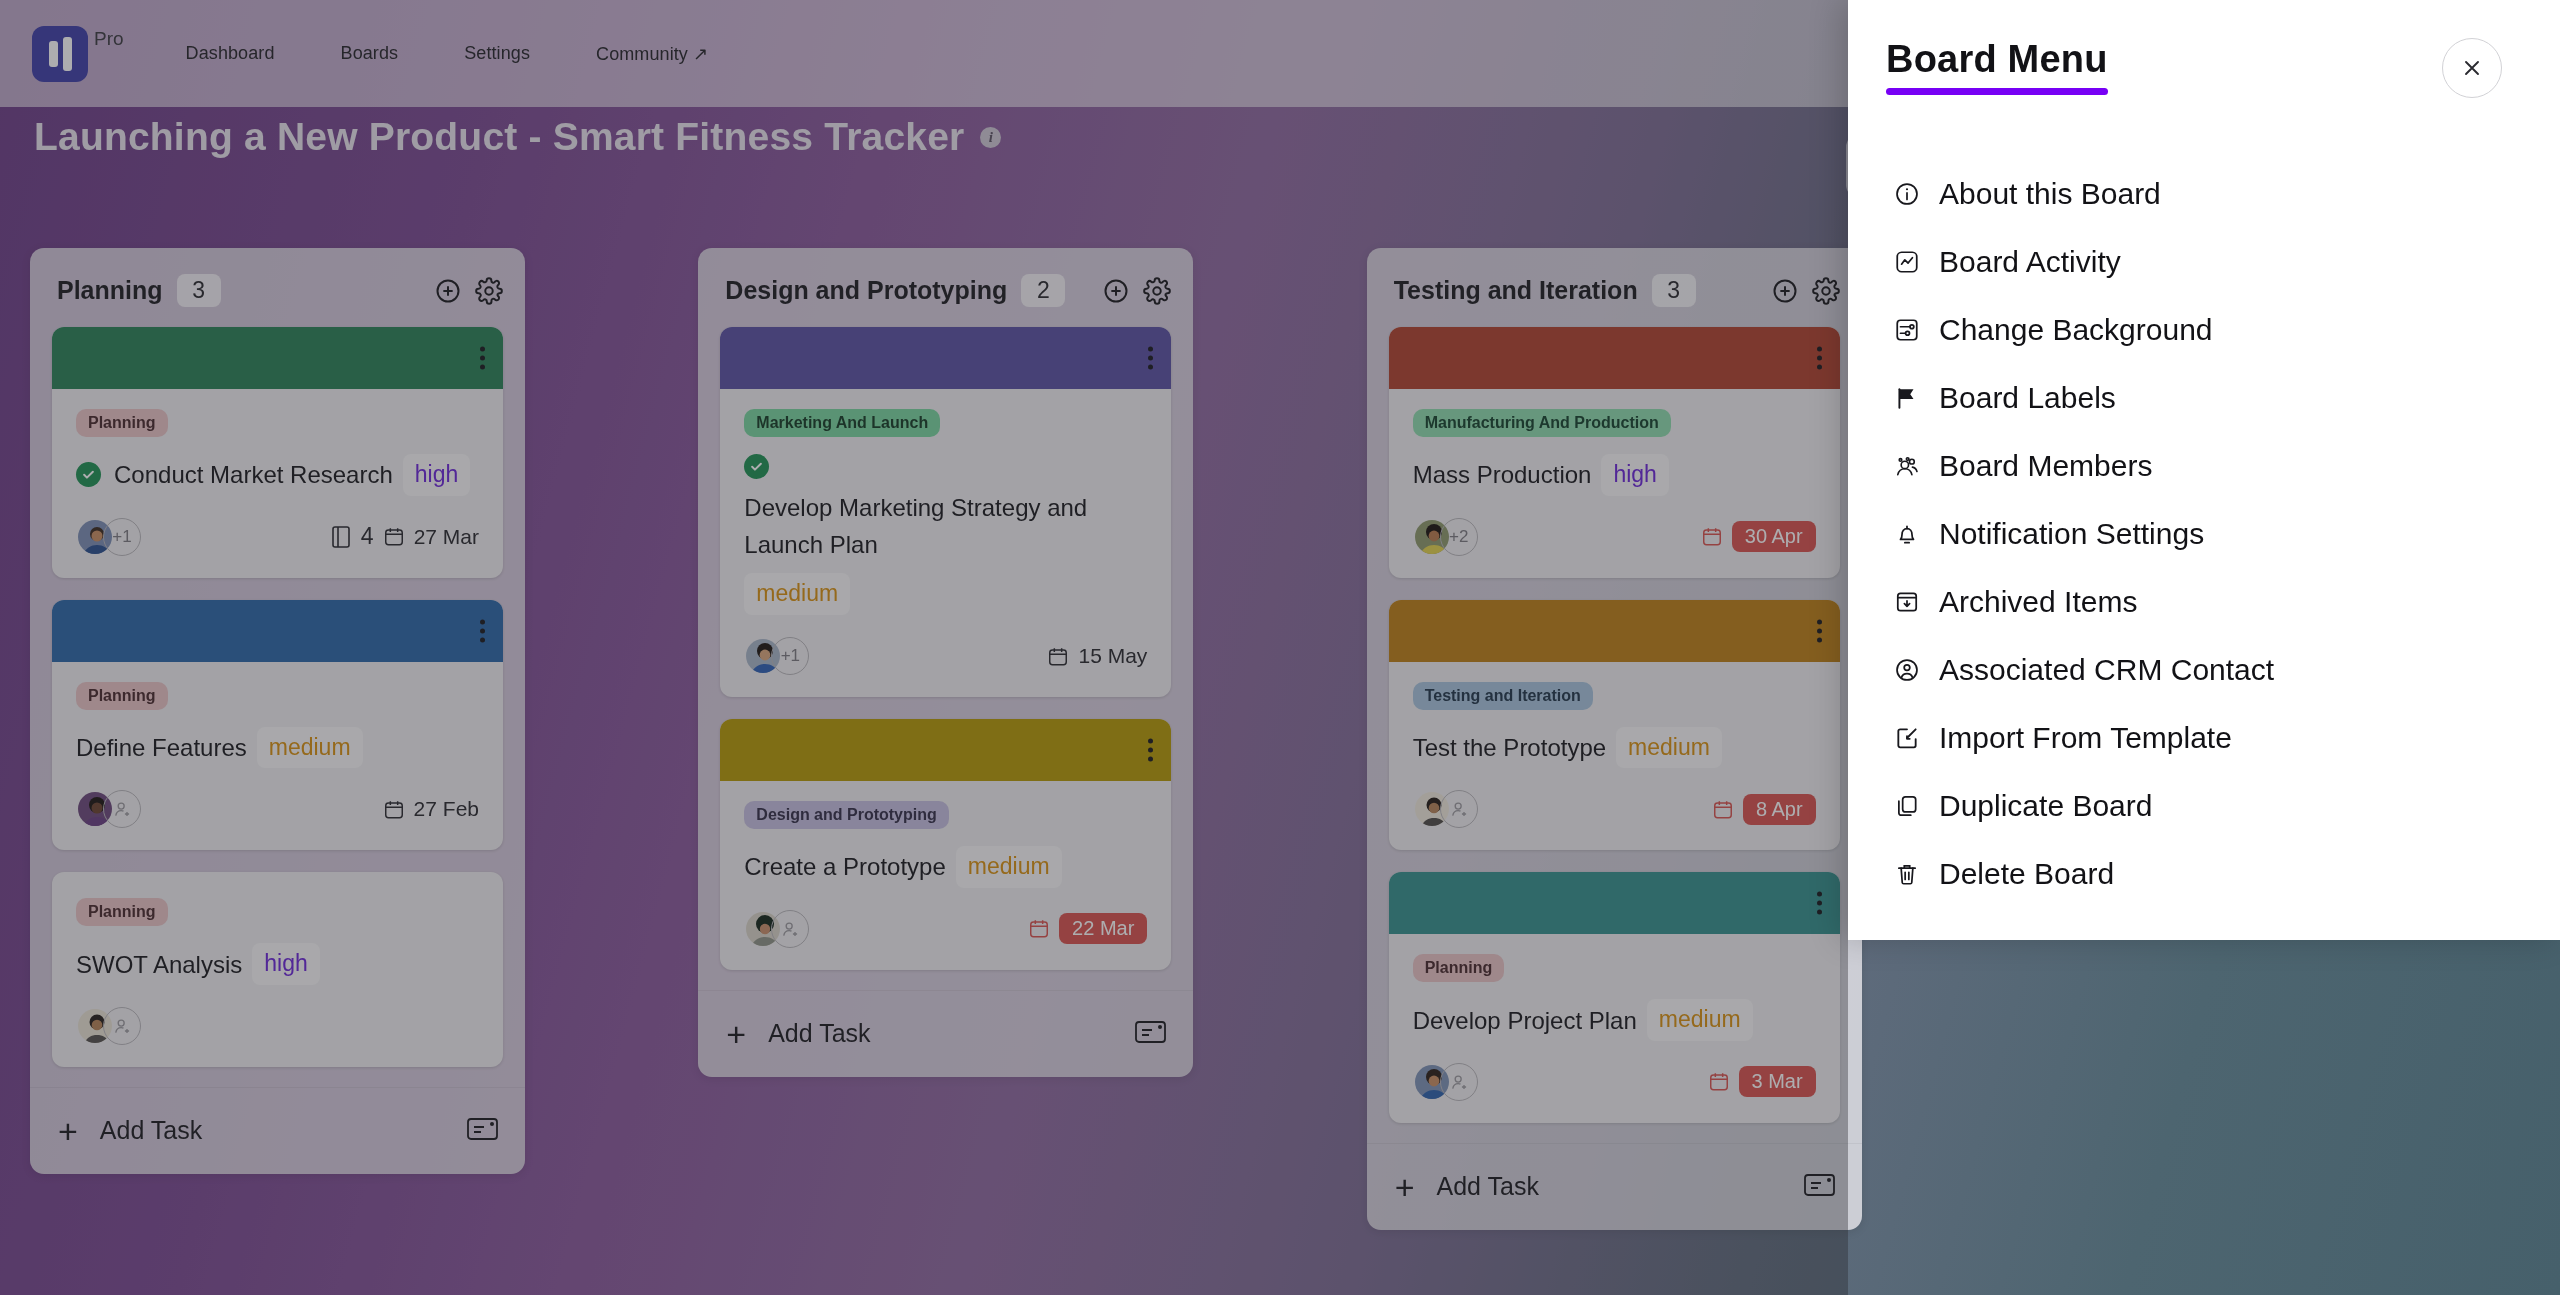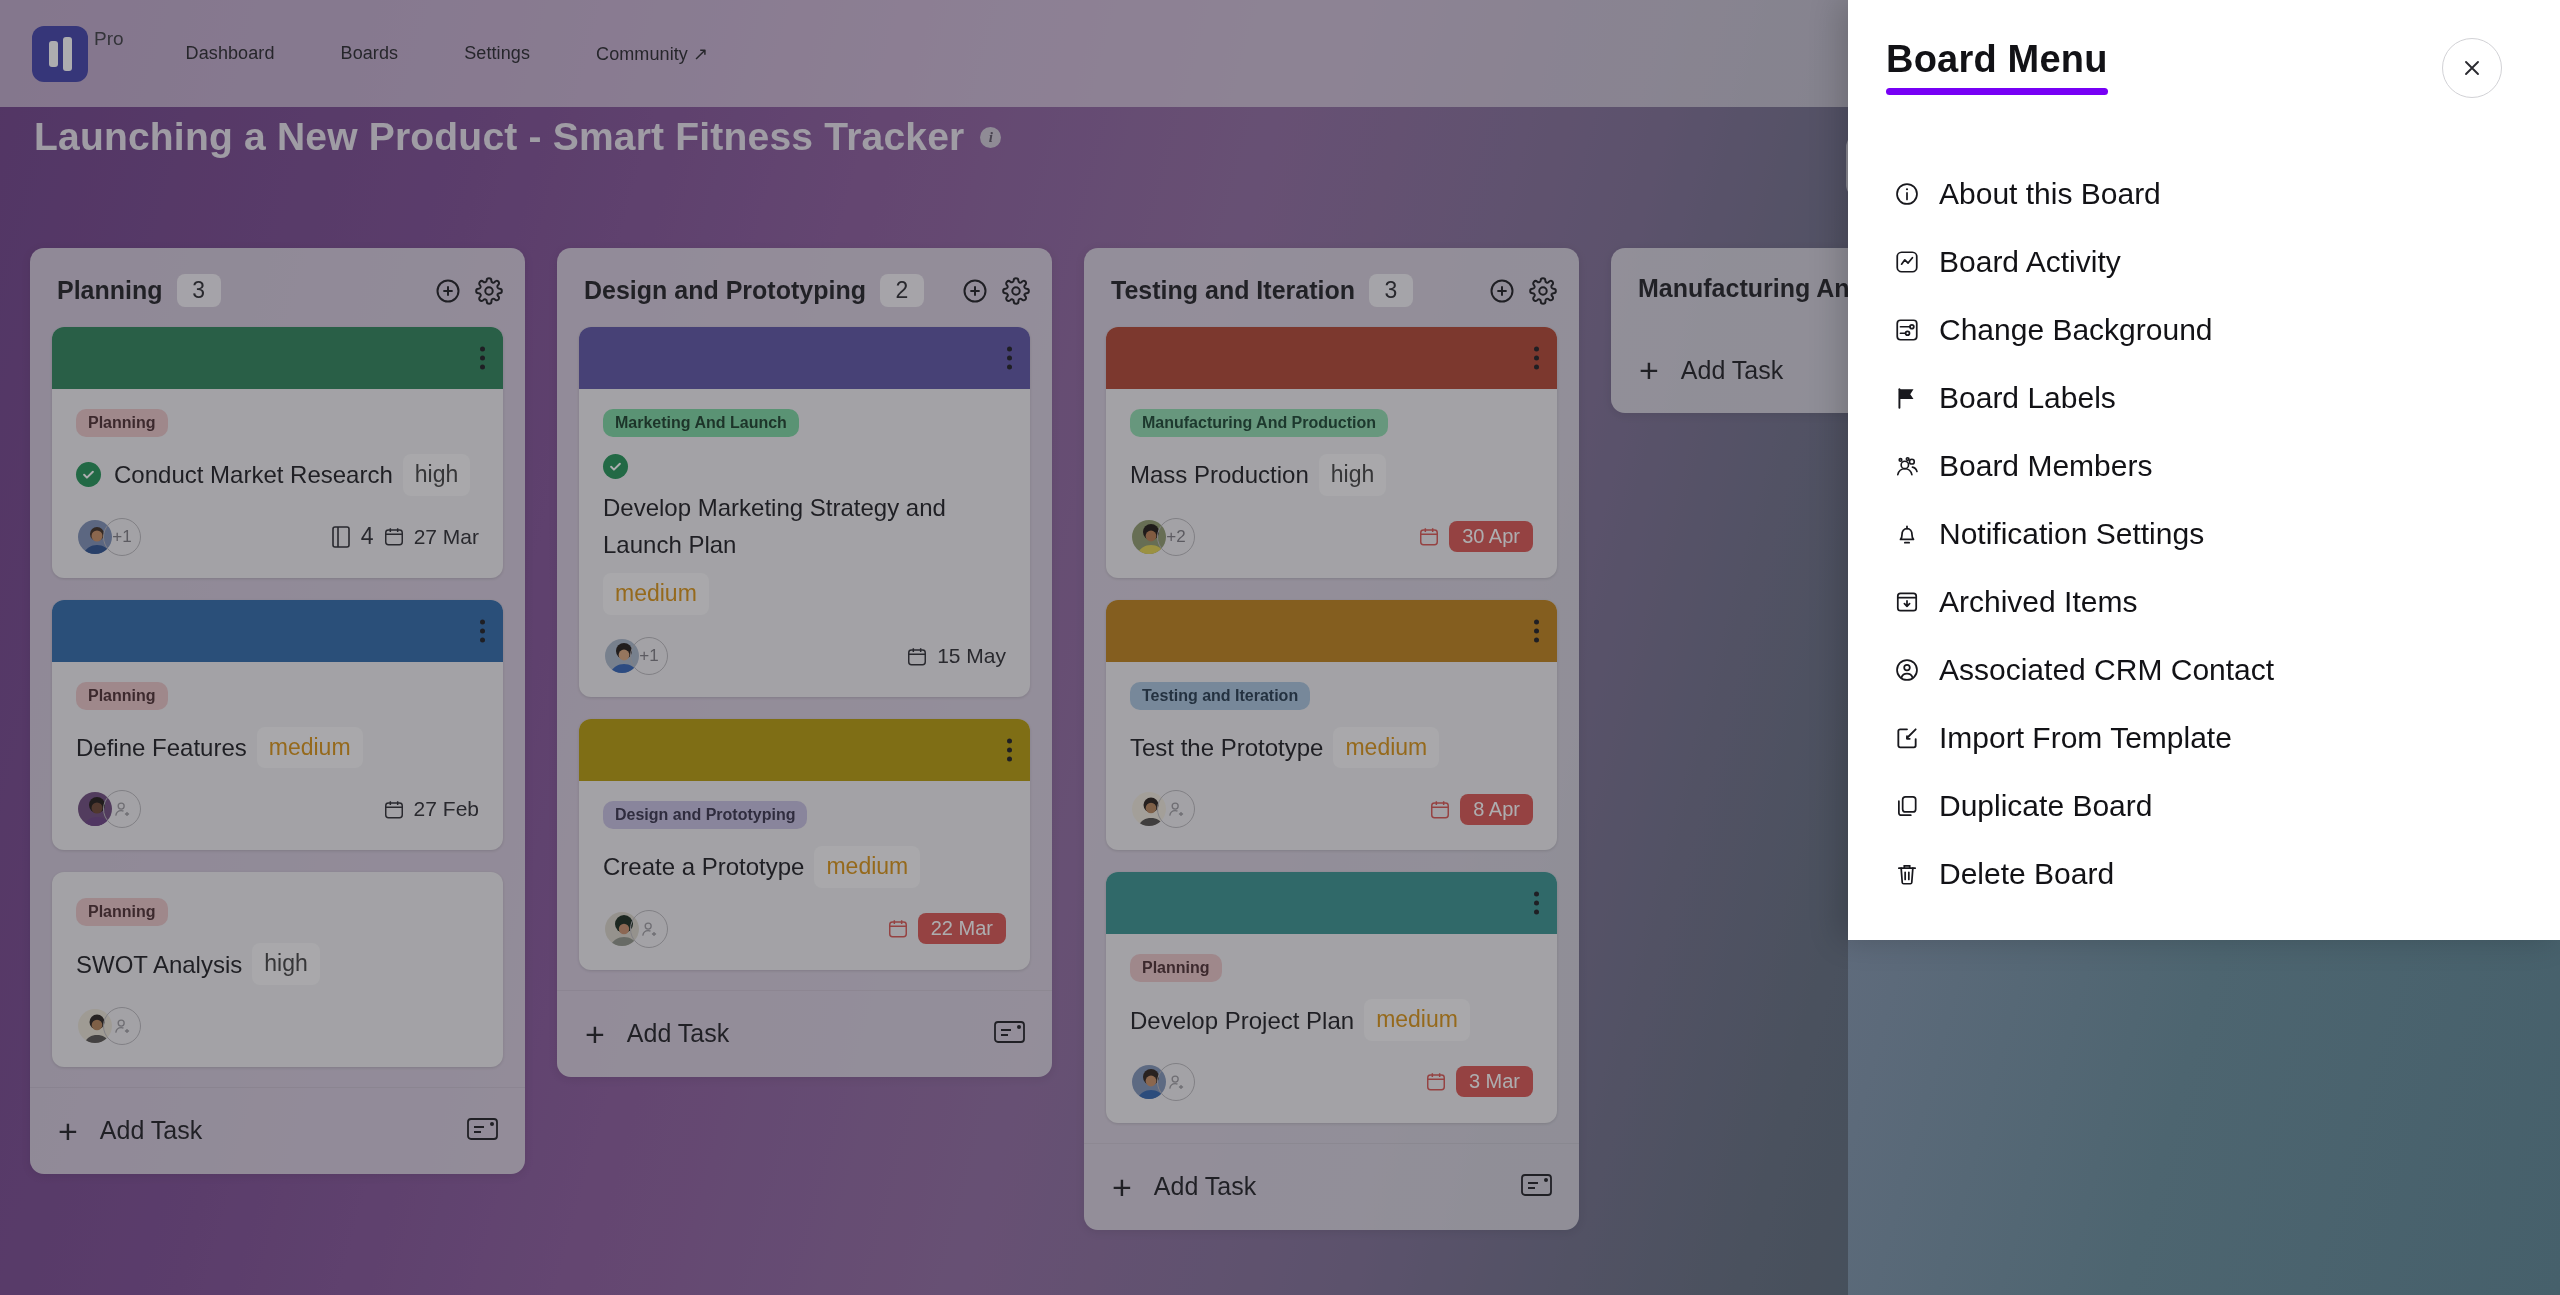--- a/index.html
+++ b/index.html
@@ -64,21 +64,21 @@
     position: absolute; right: 640px; top: 28px;
     width: 74px; height: 62px; border-radius: 12px;
     background: rgba(255,255,255,0.62);
     display: flex; align-items: center; justify-content: center; gap: 4px;
     cursor: pointer;
   }
 
   
   .board-area {
     position: absolute; top: 230px; left: 0; width: 2560px; height: 1065px;
-    display: flex; gap: 32px; padding: 18px 30px 0 30px; align-items: flex-start;
+    display: flex; gap: 32px; padding: 18px 30px 0 30px; align-items: flex-start; justify-content: space-between;
   }
   .column {
     width: 495px; flex: 0 0 495px;
     background: rgba(233,231,236,0.80);
     border-radius: 14px;
     padding: 0 0 0 0;
     display: flex; flex-direction: column;
     box-shadow: 0 2px 10px rgba(0,0,0,0.10);
   }
   .col-head {
@@ -125,21 +125,21 @@
     width: 25px; height: 25px; border-radius: 50%; background: #1f9254;
     display: inline-flex; align-items: center; justify-content: center;
     flex: 0 0 25px; margin-right: 3px;
   }
   .check svg { display:block; }
   .card-title { white-space: normal; }
   .prio {
     font-size: 23px; border-radius: 8px; padding: 3px 12px;
     background: rgba(255,255,255,0.55);
   }
-  .prio.high { color: #404040; }
+  .prio.high { color: #6d28d9; }
   .prio.medium { color: #d99212; }
 
   .card-foot {
     display: flex; align-items: center; margin-top: 22px;
   }
   .avatars { display: flex; align-items: center; }
   .avatar {
     width: 38px; height: 38px; border-radius: 50%; overflow: hidden;
     border: 2px solid #efeef0; display:block;
   }

